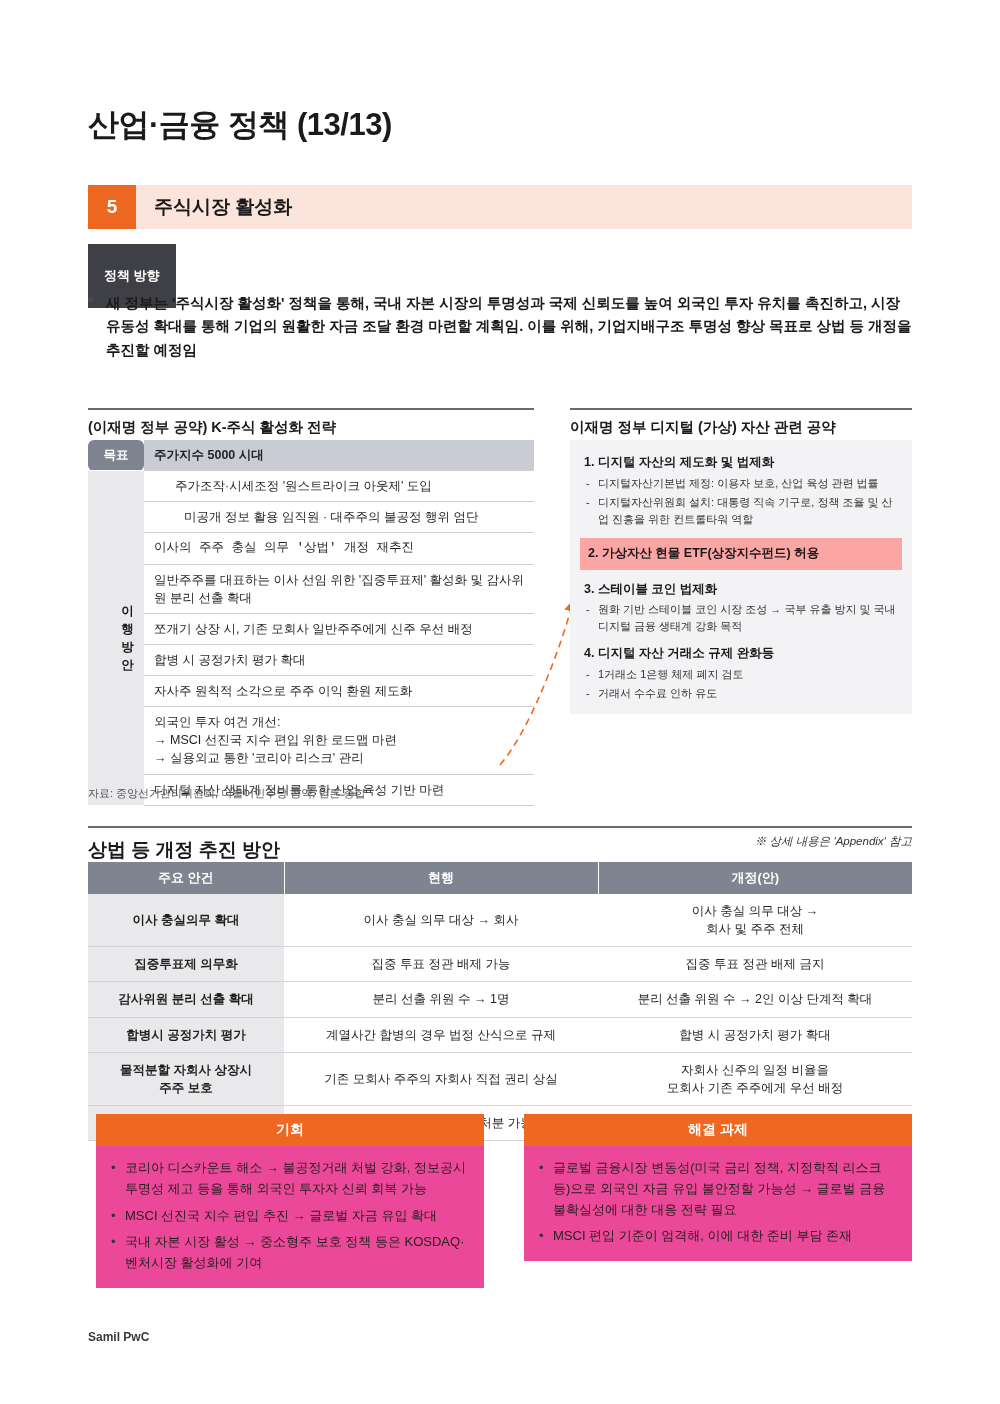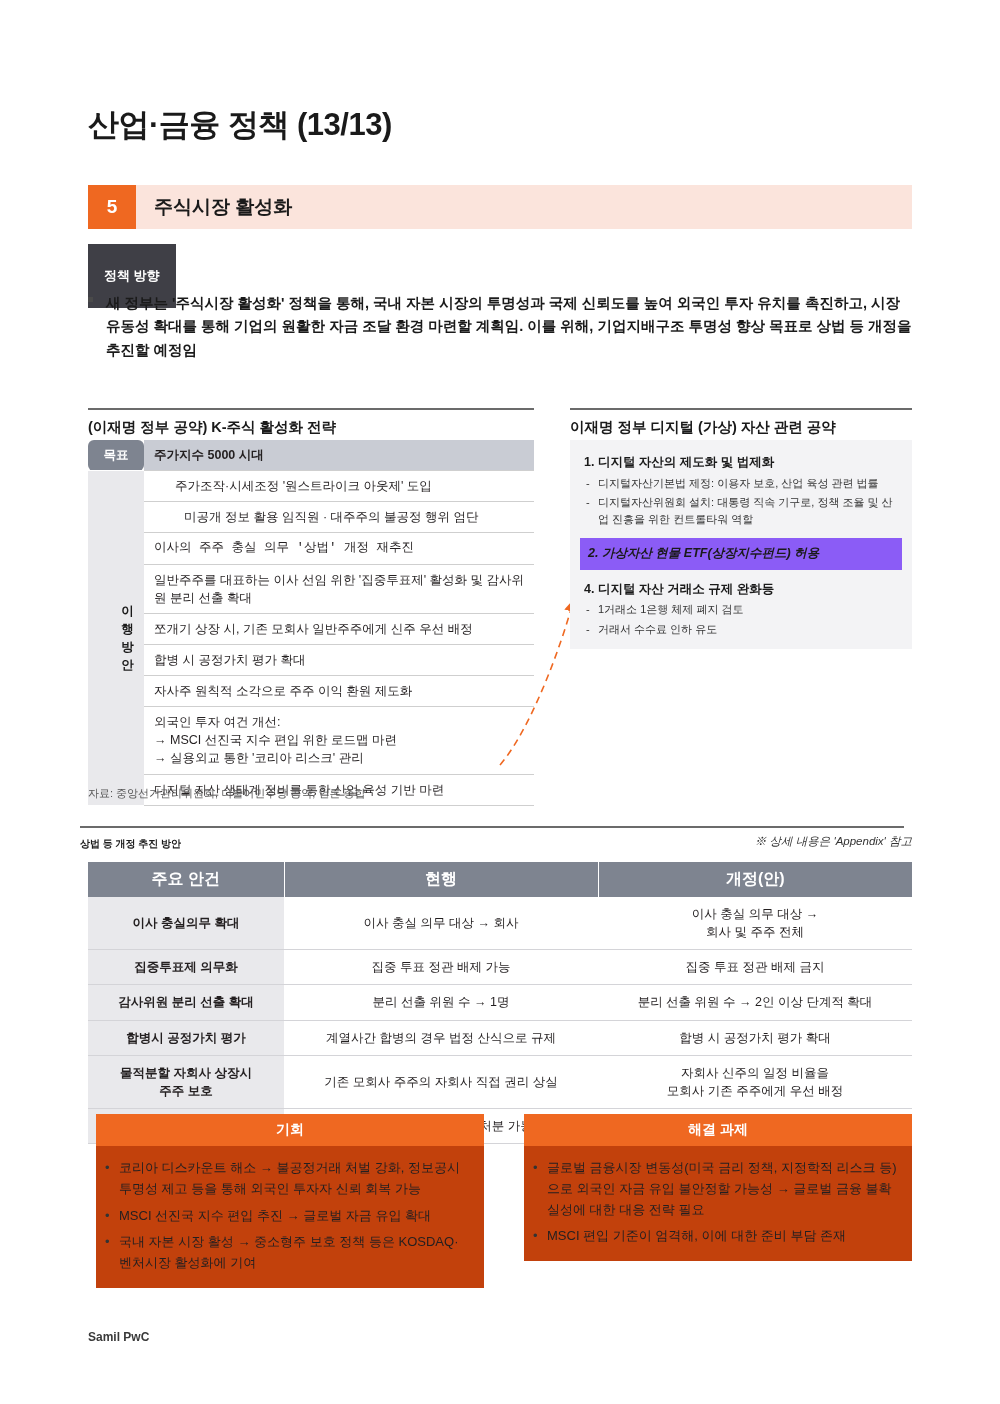--- a/index.html
+++ b/index.html
@@ -97,61 +97,61 @@
   .rgroup:last-child { margin-bottom:0; }
   .rgroup .rtitle { font-size:12.5px; font-weight:bold; color:#1a1a1a; line-height:1.4; }
   .rgroup .ritem {
     font-size:11px; color:#333; line-height:1.5;
     padding-left:14px; position:relative; margin-top:3px;
   }
   .rgroup .ritem::before {
     content:"-"; position:absolute; left:2px; top:0; color:#333;
   }
   .rgroup.highlight {
-    background:#8b5cf6; padding:7px 8px; margin-left:-4px; margin-right:-4px;font-style:italic;
+    background:#fca5a5; padding:7px 8px; margin-left:-4px; margin-right:-4px;
   }
 
   
   .arrow-svg { position:absolute; left:470px; top:580px; width:130px; height:190px; }
 
   
   .mid-head {
-    position:absolute; left:80px; top:826px; width:824px;
-    font-size:10px; font-weight:bold; color:#1a1a1a;
+    position:absolute; left:88px; top:826px; width:824px;
+    font-size:19px; font-weight:bold; color:#1a1a1a;
     border-top:2px solid #6b6b6b; padding-top:9px;
   }
   .appendix-note {
     position:absolute; right:88px; top:834px;
     font-size:11.5px; color:#333; font-style:italic;
   }
   .mtable {
     position:absolute; left:88px; top:862px; width:824px;
     border-collapse:collapse; font-size:12.5px; text-align:center;
   }
   .mtable th {
     background:#7e8490; color:#ffffff; font-weight:bold;
-    padding:7px 1px; border-right:1px solid #ffffff; font-size:16px;
+    padding:7px 1px; border-right:1px solid #ffffff; font-size:13px;
   }
   .mtable th:last-child { border-right:none; }
   .mtable td {
     border-bottom:1px solid #d4d4d8; padding:8px 8px; line-height:1.45;
     vertical-align:middle;
   }
   .mtable td.c1 { background:#e9e9ec; font-weight:bold; width:196px; }
   .mtable td.c2 { width:314px; }
   .mtable td.c3 { width:314px; }
 
   
   .bbox { position:absolute; width:388px; }
   .bbox .bhead {
     background:#ef6821; color:#fff; text-align:center;
     font-size:14px; font-weight:bold; padding:7px 0;
   }
   .bbox .bbody {
-    background:#c2410c; padding:12px 14px 14px 9px; font-size:13px; line-height:1.6;
+    background:#ec4899; padding:12px 14px 14px 15px; font-size:13px; line-height:1.6;
   }
   .bbox .bitem { position:relative; padding-left:14px; margin-bottom:6px; }
   .bbox .bitem:last-child { margin-bottom:0; }
   .bbox .bitem::before {
     content:"•"; position:absolute; left:0; top:0; color:#333;
   }
   #box-left { left:96px; top:1114px; }
   #box-right { left:524px; top:1114px; }
 
   .footer {
@@ -233,20 +233,24 @@
   <div class="rbox">
     <div class="rgroup">
       <div class="rtitle">1. 디지털 자산의 제도화 및 법제화</div>
       <div class="ritem">디지털자산기본법 제정: 이용자 보호, 산업 육성 관련 법률</div>
       <div class="ritem">디지털자산위원회 설치: 대통령 직속 기구로, 정책 조율 및 산업 진흥을 위한 컨트롤타워 역할</div>
     </div>
     <div class="rgroup highlight">
       <div class="rtitle">2. 가상자산 현물 ETF(상장지수펀드) 허용</div>
     </div>
     <div class="rgroup">
+      <div class="rtitle">3. 스테이블 코인 법제화</div>
+      <div class="ritem">원화 기반 스테이블 코인 시장 조성 → 국부 유출 방지 및 국내 디지털 금융 생태계 강화 목적</div>
+    </div>
+    <div class="rgroup">
       <div class="rtitle">4. 디지털 자산 거래소 규제 완화등</div>
       <div class="ritem">1거래소 1은행 체제 폐지 검토</div>
       <div class="ritem">거래서 수수료 인하 유도</div>
     </div>
   </div>
 
   <div class="mid-head">상법 등 개정 추진 방안</div>
   <div class="appendix-note">※ 상세 내용은 'Appendix' 참고</div>
   <table class="mtable">
     <tbody>

